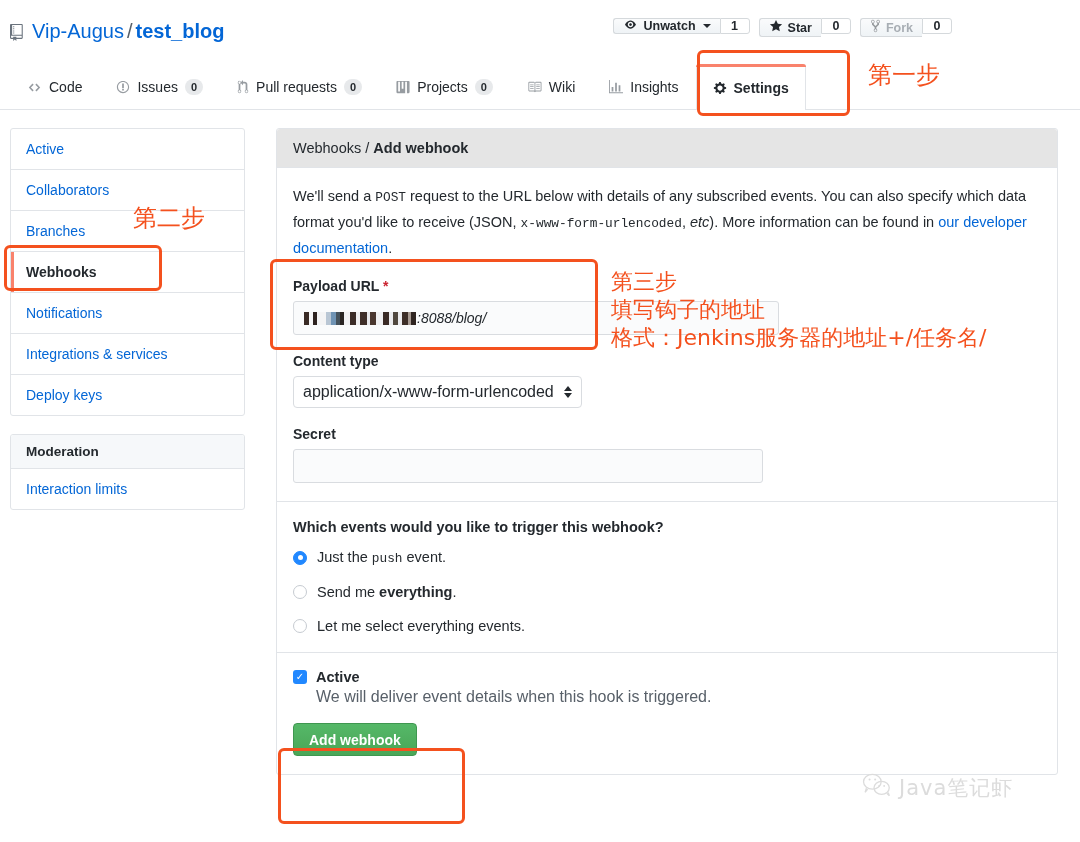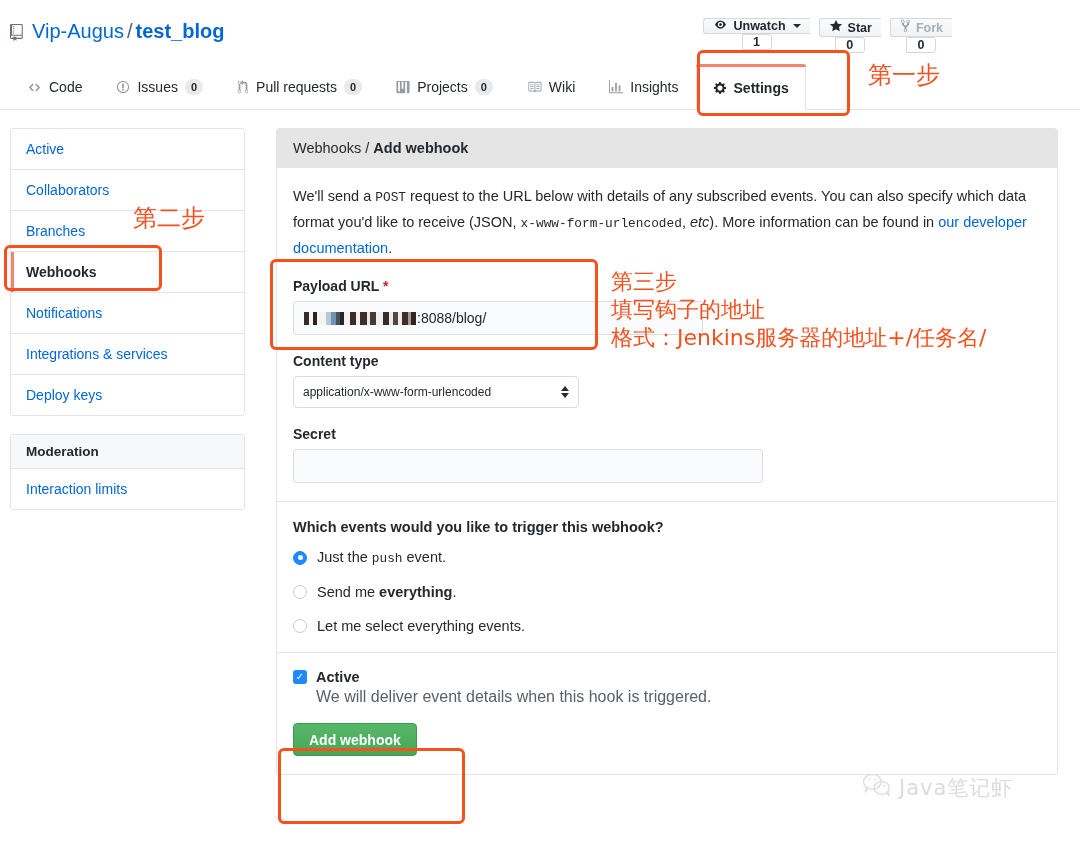--- a/index.html
+++ b/index.html
@@ -16,21 +16,21 @@
   
   .repo-head { position: absolute; left: 0; top: 0; width: 964px; height: 64px; }
   .repo-title { position: absolute; left: 10px; top: 18px; font-size: 20px; line-height: 26px; white-space: nowrap; }
   .repo-icon { display: inline-block; vertical-align: -3px; margin-right: 5px; }
   .repo-owner { color: #0366d6; text-decoration: none; font-weight: 400; }
   .repo-sep { color: #586069; margin: 0 3px; font-weight: 400; }
   .repo-name { color: #0366d6; text-decoration: none; font-weight: 700; }
 
   
   .social { position: absolute; right: 12px; top: 18px; display: flex; gap: 9px; }
-  .btn-group { display: flex; height: 26px; align-items: center; flex-direction: column; }
+  .btn-group { display: flex; height: 26px; align-items: flex-start; }
   .btn-main {
     display: flex; align-items: center; gap: 5px;
     background: linear-gradient(#fafbfc, #eff3f6);
     border: 1px solid #d5d9dc; border-right: none;
     border-radius: 3px 0 0 3px;
     padding: 0 9px; font-size: 12.5px; font-weight: bold; color: #24292e;
     white-space: nowrap;
   }
   .btn-count {
     display: flex; align-items: center; justify-content: center;
@@ -106,27 +106,27 @@
 
   .field { margin-top: 18px; }
   .field-label { font-size: 14px; font-weight: bold; color: #24292e; margin-bottom: 7px; }
   .req { color: #cb2431; font-weight: bold; }
   .input {
     display: flex; align-items: center;
     height: 34px; padding: 0 10px;
     background: #fafbfc; border: 1px solid #d9dce0; border-radius: 3px;
     font-size: 14px; color: #24292e;
   }
-  .input.payload { width: 410px; }
+  .input.payload { width: 486px; font-style: italic; }
   .input.secret { width: 470px; }
   .select {
     display: inline-flex; align-items: center; justify-content: space-between;
     height: 32px; padding: 0 9px; min-width: 286px;
     background: #fff; border: 1px solid #d9dce0; border-radius: 4px;
-    font-size: 12px; color: #24292e;
+    font-size: 16px; color: #24292e;
   }
   .sel-arrows { display: flex; flex-direction: column; gap: 2px; margin-left: 10px; }
   .sel-arrows i { display: block; width: 0; height: 0; border-left: 4px solid transparent; border-right: 4px solid transparent; }
   .sel-arrows i.up { border-bottom: 5px solid #24292e; }
   .sel-arrows i.dn { border-top: 5px solid #24292e; }
 
   
   .redact { display: inline-flex; align-items: center; gap: 0; margin-right: 1px; }
   .redact span { display: block; height: 13px; }
 

